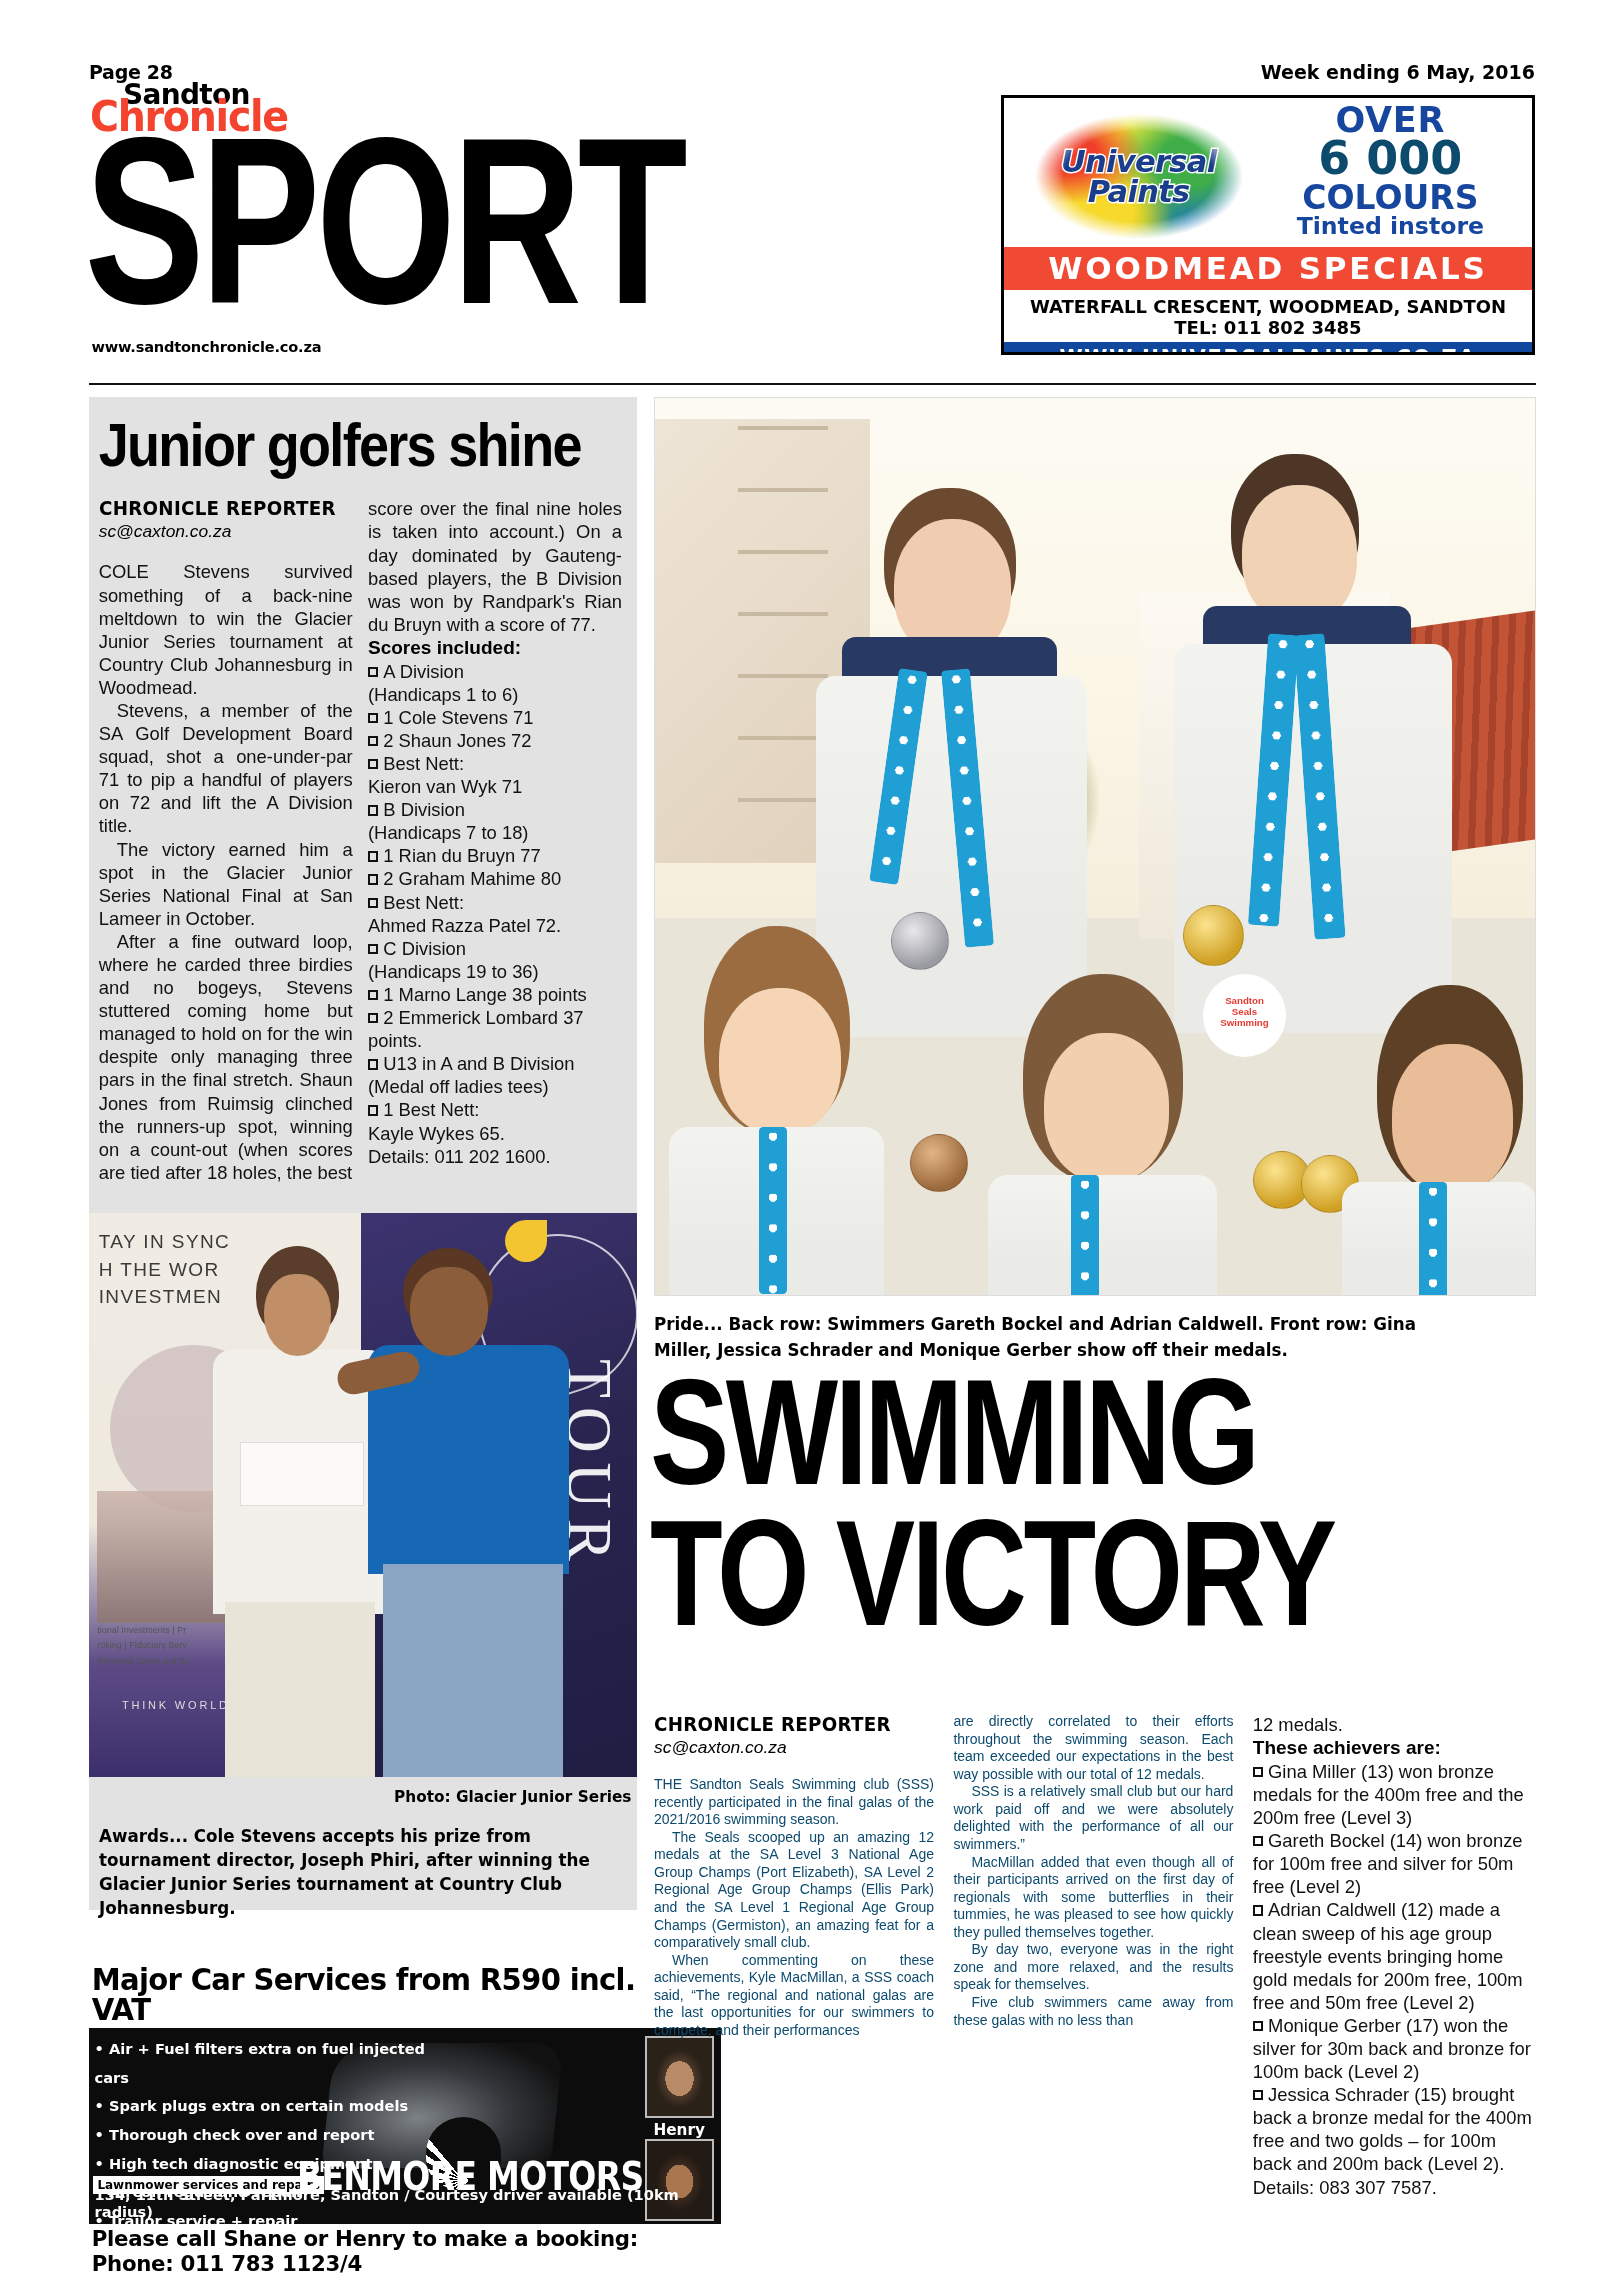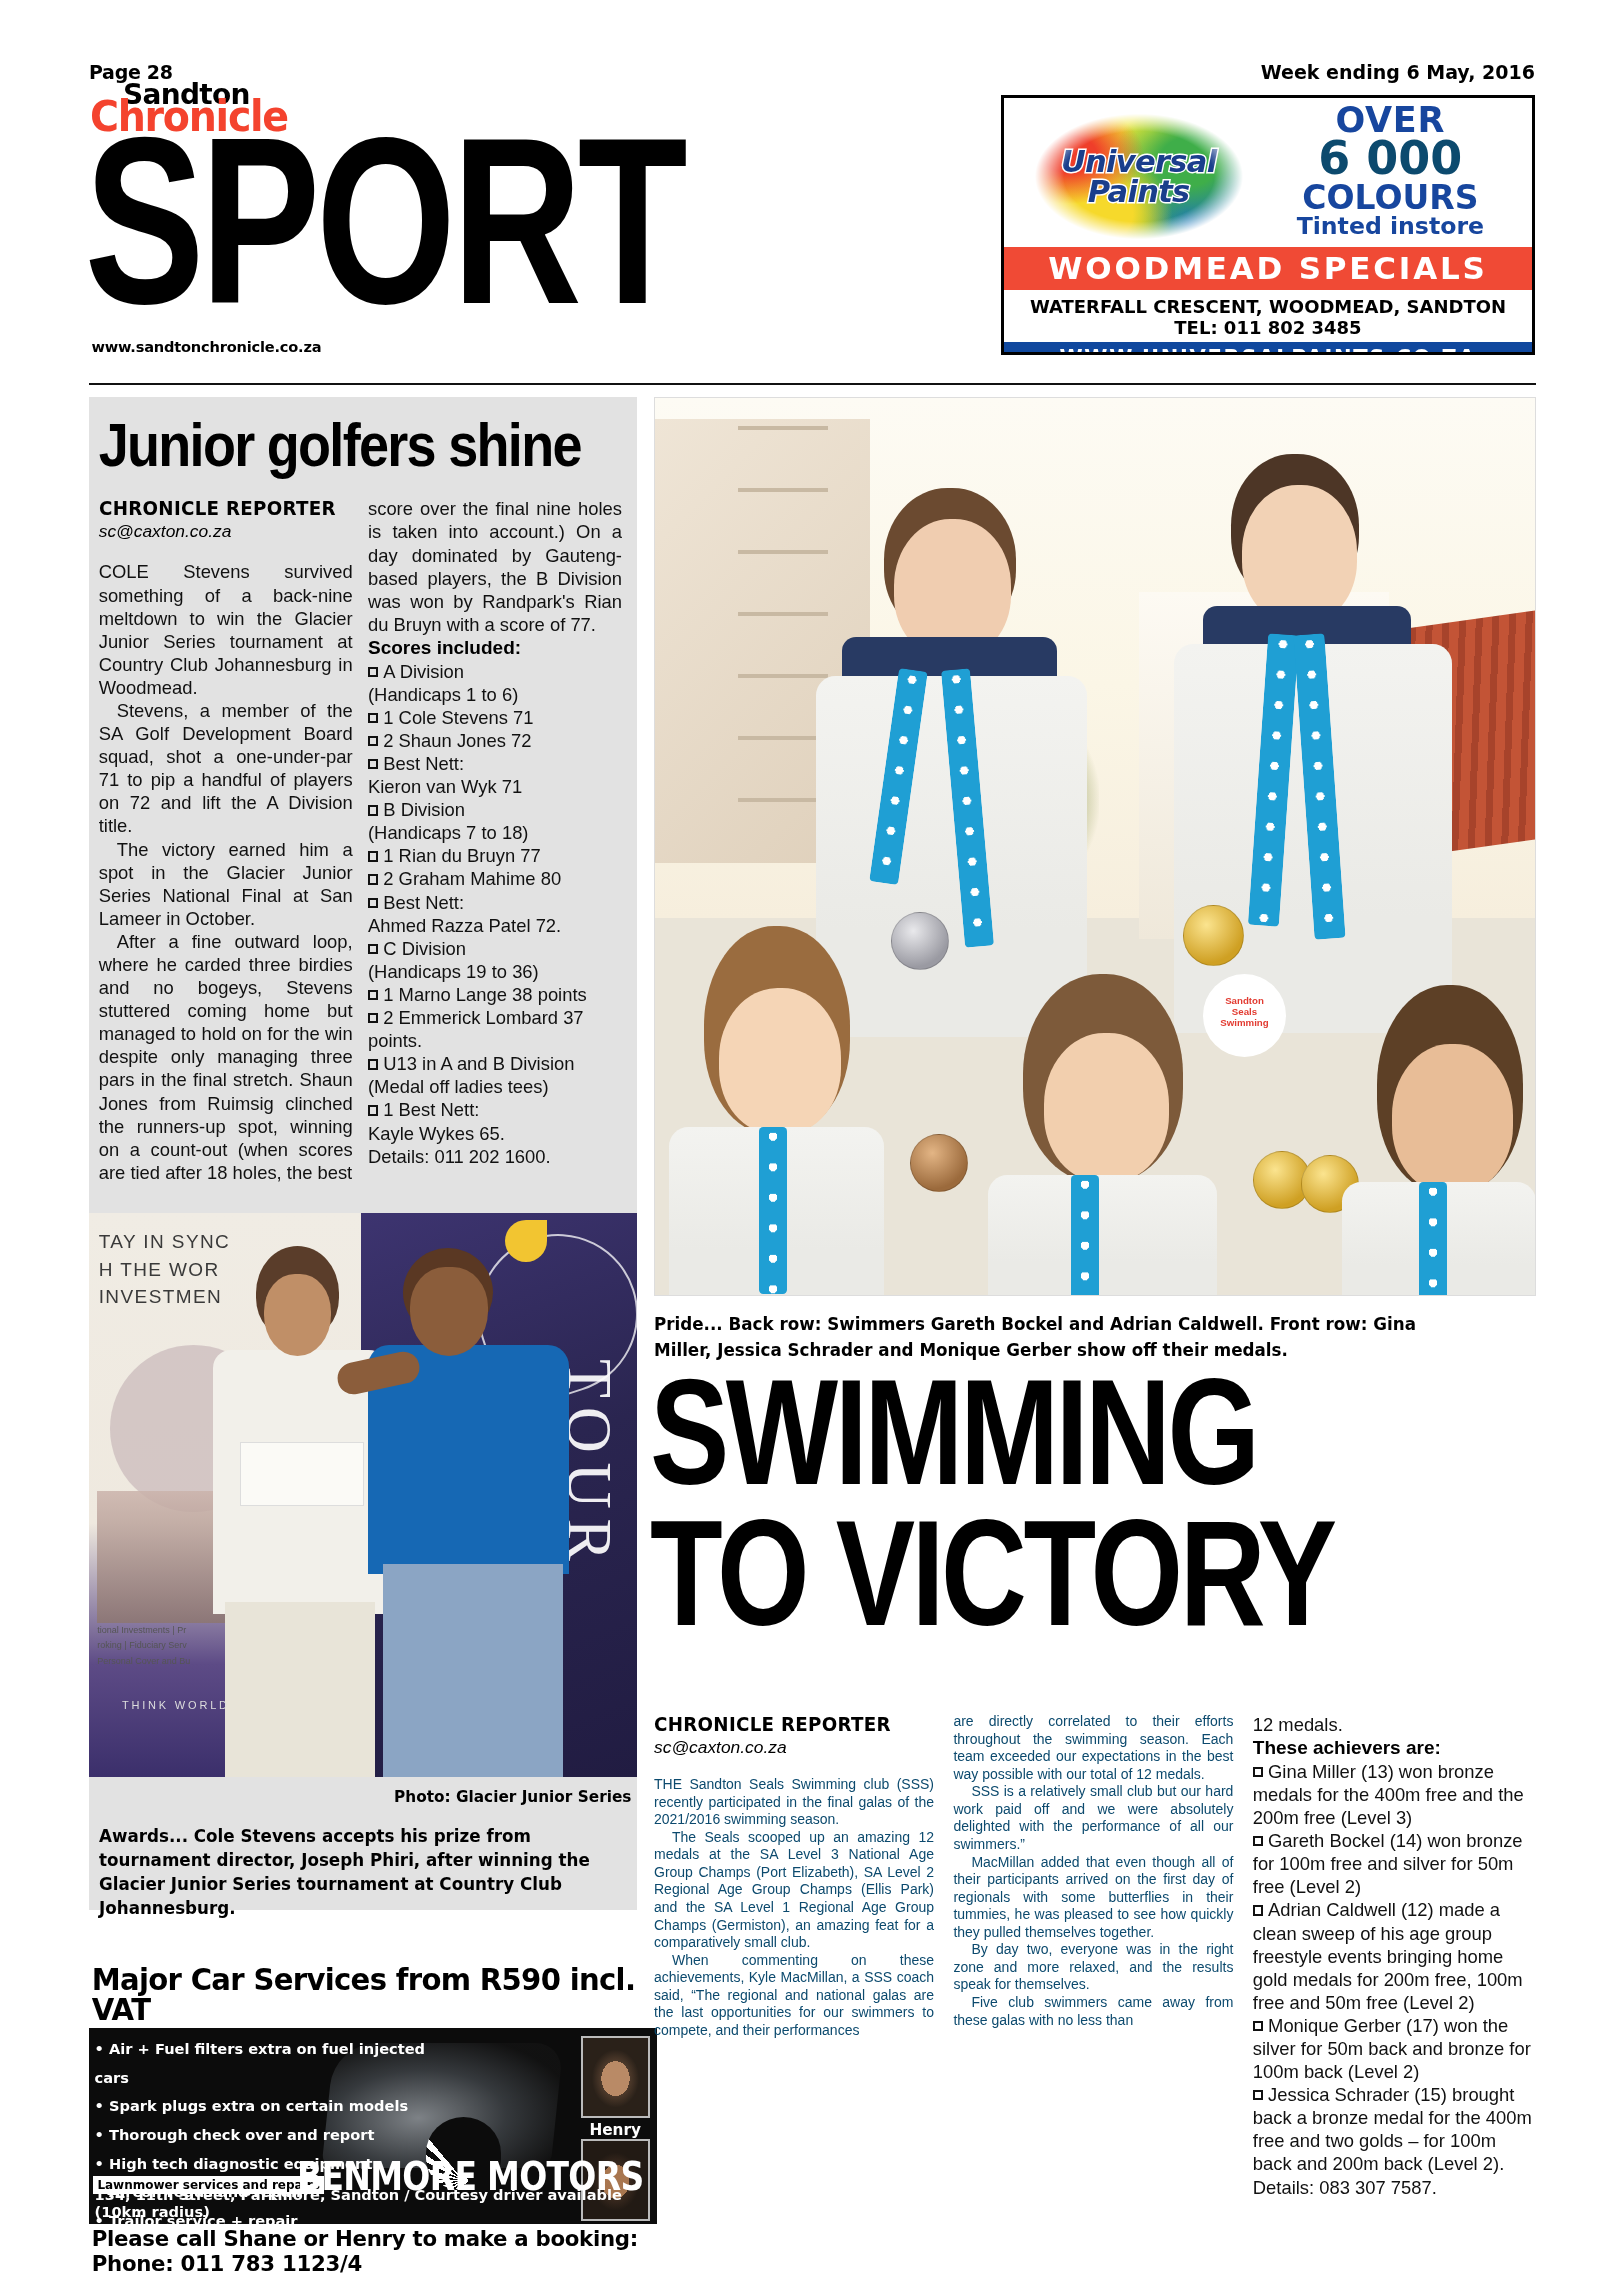--- a/index.html
+++ b/index.html
@@ -250,21 +250,21 @@
   }
   .gp-caption {
     position:absolute; left:99px; top:1824px; width:534px;
     font-family:"DejaVu Sans", sans-serif; font-weight:bold;
     font-size:18px; line-height:1.34; color:#000;
     transform:scaleX(0.93); transform-origin:left top;
   }
 
   
   .bm-ad {
-    position:absolute; left:89px; top:1964px; width:568px; height:243px;
+    position:absolute; left:89px; top:1964px; width:632px; height:243px;
     background:#fff;
   }
   .bm-title {
     font-family:"DejaVu Sans", sans-serif; font-weight:bold;
     font-size:30px; color:#000; line-height:1.0; letter-spacing:-0.7px;
     padding:1.4px 0 2.8px 2.8px;
     transform:scaleX(0.97); transform-origin:left;
   }
   .bm-body {
     position:relative; background:#0c0c0c; height:196px; overflow:hidden;
@@ -639,21 +639,21 @@
         <p>Five club swimmers came away from these galas with no less than</p>
       </div>
     </div>
     <div class="scol">
       <div class="ach-line">12 medals.</div>
       <div class="ach-hd">These achievers are:</div>
       <div>
         <div class="ach-line"><span class="bullet-sq"></span><span>Gina Miller (13) won bronze medals for the 400m free and the 200m free (Level 3)</span></div>
         <div class="ach-line"><span class="bullet-sq"></span><span>Gareth Bockel (14) won bronze for 100m free and silver for 50m free (Level 2)</span></div>
         <div class="ach-line"><span class="bullet-sq"></span><span>Adrian Caldwell (12) made a clean sweep of his age group freestyle events bringing home gold medals for 200m free, 100m free and 50m free (Level 2)</span></div>
-        <div class="ach-line"><span class="bullet-sq"></span><span>Monique Gerber (17) won the silver for 50m back and bronze for 100m back (Level 2)</span></div>
+        <div class="ach-line"><span class="bullet-sq"></span><span>Monique Gerber (17) won the silver for 30m back and bronze for 100m back (Level 2)</span></div>
         <div class="ach-line"><span class="bullet-sq"></span><span>Jessica Schrader (15) brought back a bronze medal for the 400m free and two golds – for 100m back and 200m back (Level 2).</span></div>
         <div class="ach-line">Details: 083 307 7587.</div>
       </div>
     </div>
   </div>
 
 </div>
 
 
 </body></html>

